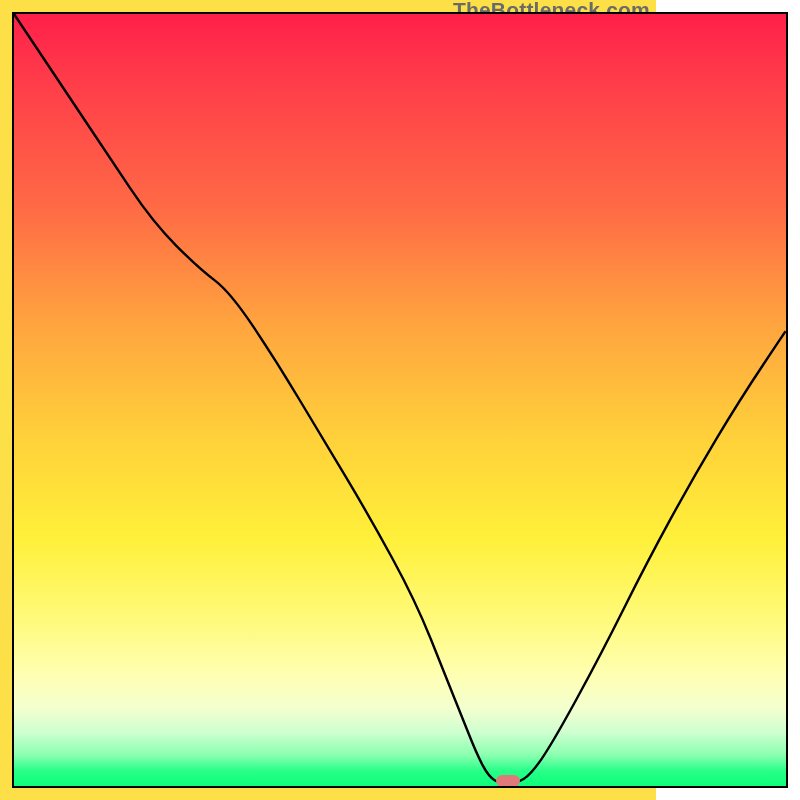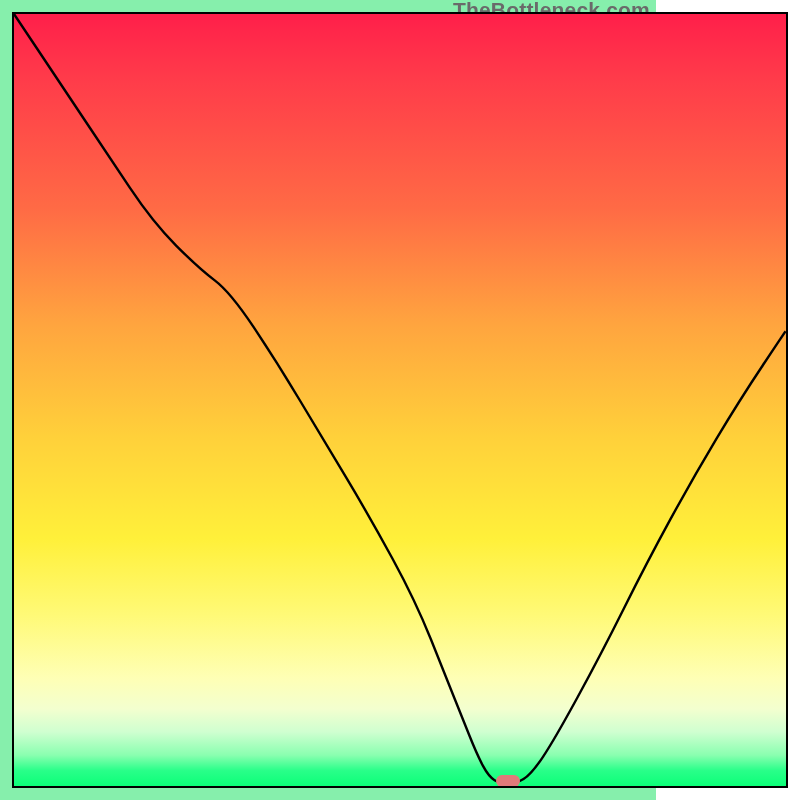--- a/index.html
+++ b/index.html
@@ -7,21 +7,21 @@
     padding: 0;
     width: 800px;
     height: 800px;
     overflow: hidden;
     font-family: Arial, Helvetica, sans-serif;
   }
   .chart-wrap {
     position: relative;
     width: 656px;
     height: 800px;
-    background: #86efac;
+    background: #fde047;
   }
   .plot-area {
     position: absolute;
     left: 12px;
     top: 12px;
     width: 776px;
     height: 776px;
     border: 2px solid #000;
     box-sizing: border-box;
     overflow: hidden;

